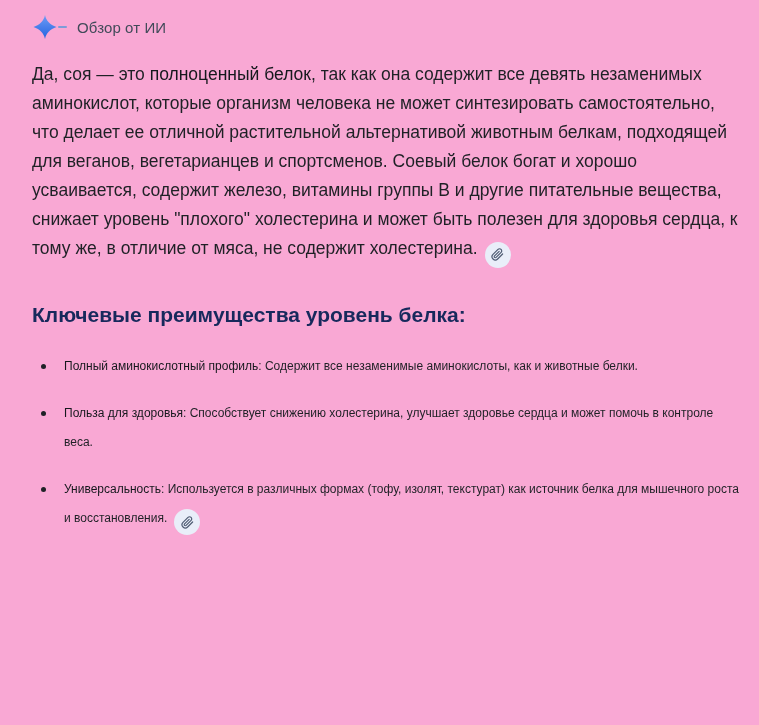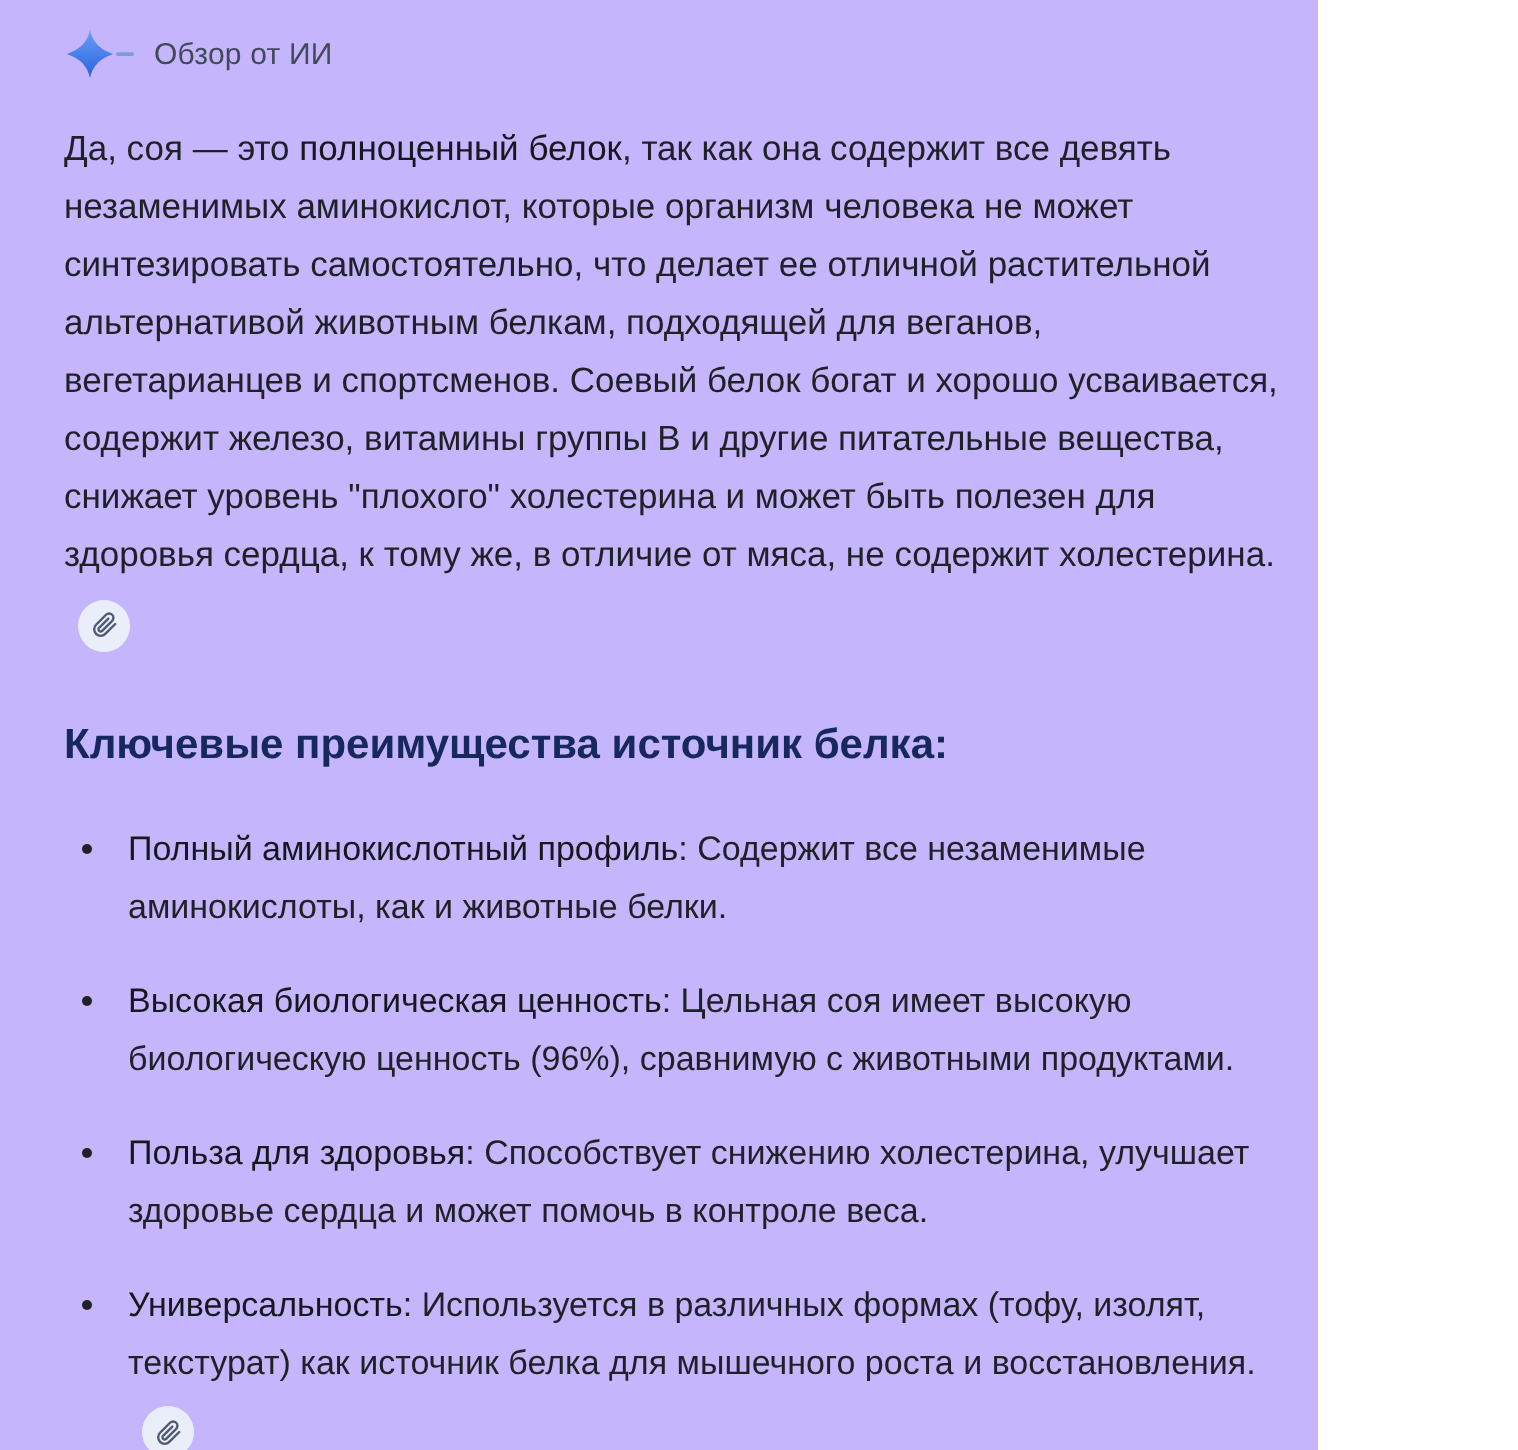--- a/index.html
+++ b/index.html
@@ -2,23 +2,23 @@
 <html lang="ru"><head>
 <meta charset="utf-8">
 <style>
   html, body {
     margin: 0;
     padding: 0;
     background: #ffffff;
     font-family: "Liberation Sans", "DejaVu Sans", sans-serif;
   }
   .page {
-    width: 659px;
+    width: 759px;
     height: 725px;
-    background: #c4b5fd;
+    background: #f9a8d4;
     box-sizing: border-box;
     padding: 14px 18px 0 32px;
     overflow: hidden;
   }
   
   .ai-header {
     display: flex;
     align-items: center;
     gap: 9px;
     margin-bottom: 20px;
@@ -55,21 +55,21 @@
   }
   
   ul.benefits {
     margin: 0 0 26px 0;
     padding: 0;
     list-style: none;
   }
   ul.benefits li {
     position: relative;
     padding-left: 32px;
-    font-size: 17px;
+    font-size: 12px;
     line-height: 29px;
     color: #1f2126;
     margin-bottom: 18px;
   }
   ul.benefits li::before {
     content: "";
     position: absolute;
     left: 9px;
     top: 12px;
     width: 5px;
@@ -115,25 +115,24 @@
     </svg>
     <span class="label">Обзор от ИИ</span>
   </div>
 
   <p class="para"><span>Да, соя — это </span><b>полноценный белок</b><span>, так как она содержит все девять незаменимых аминокислот, которые организм человека не может синтезировать самостоятельно, что делает ее отличной растительной альтернативой животным белкам, подходящей для веганов, вегетарианцев и спортсменов. Соевый белок богат и хорошо усваивается, содержит железо, витамины группы В и другие питательные вещества, снижает уровень "плохого" холестерина и может быть полезен для здоровья сердца, к тому же, в отличие от мяса, не содержит холестерина.</span><button class="cite-chip" aria-label="source link">
         <svg viewBox="0 0 24 24" fill="none" stroke="#4e5b73" stroke-width="2.2" stroke-linecap="round" stroke-linejoin="round">
           <path d="M21.44 11.05l-9.19 9.19a6 6 0 0 1-8.49-8.49l9.19-9.19a4 4 0 1 1 5.66 5.66l-9.2 9.19a2 2 0 0 1-2.83-2.83l8.49-8.48"></path>
         </svg>
       </button></p>
 
-  <h2 class="section-heading">Ключевые преимущества источник белка:</h2>
+  <h2 class="section-heading">Ключевые преимущества уровень белка:</h2>
 
   <ul class="benefits">
     <li><span class="li-title">Полный аминокислотный профиль</span><span>: Содержит все незаменимые аминокислоты, как и животные белки.</span></li>
-    <li><span class="li-title">Высокая биологическая ценность</span><span>: Цельная соя имеет высокую биологическую ценность (96%), сравнимую с животными продуктами.</span></li>
     <li><span class="li-title">Польза для здоровья</span><span>: Способствует снижению холестерина, улучшает здоровье сердца и может помочь в контроле веса.</span></li>
     <li><span class="li-title">Универсальность</span><span>: Используется в различных формах (тофу, изолят, текстурат) как источник белка для мышечного роста и восстановления.</span><button class="cite-chip" aria-label="source link">
           <svg viewBox="0 0 24 24" fill="none" stroke="#4e5b73" stroke-width="2.2" stroke-linecap="round" stroke-linejoin="round">
             <path d="M21.44 11.05l-9.19 9.19a6 6 0 0 1-8.49-8.49l9.19-9.19a4 4 0 1 1 5.66 5.66l-9.2 9.19a2 2 0 0 1-2.83-2.83l8.49-8.48"></path>
           </svg>
         </button></li>
   </ul>
 
 </div>
 

